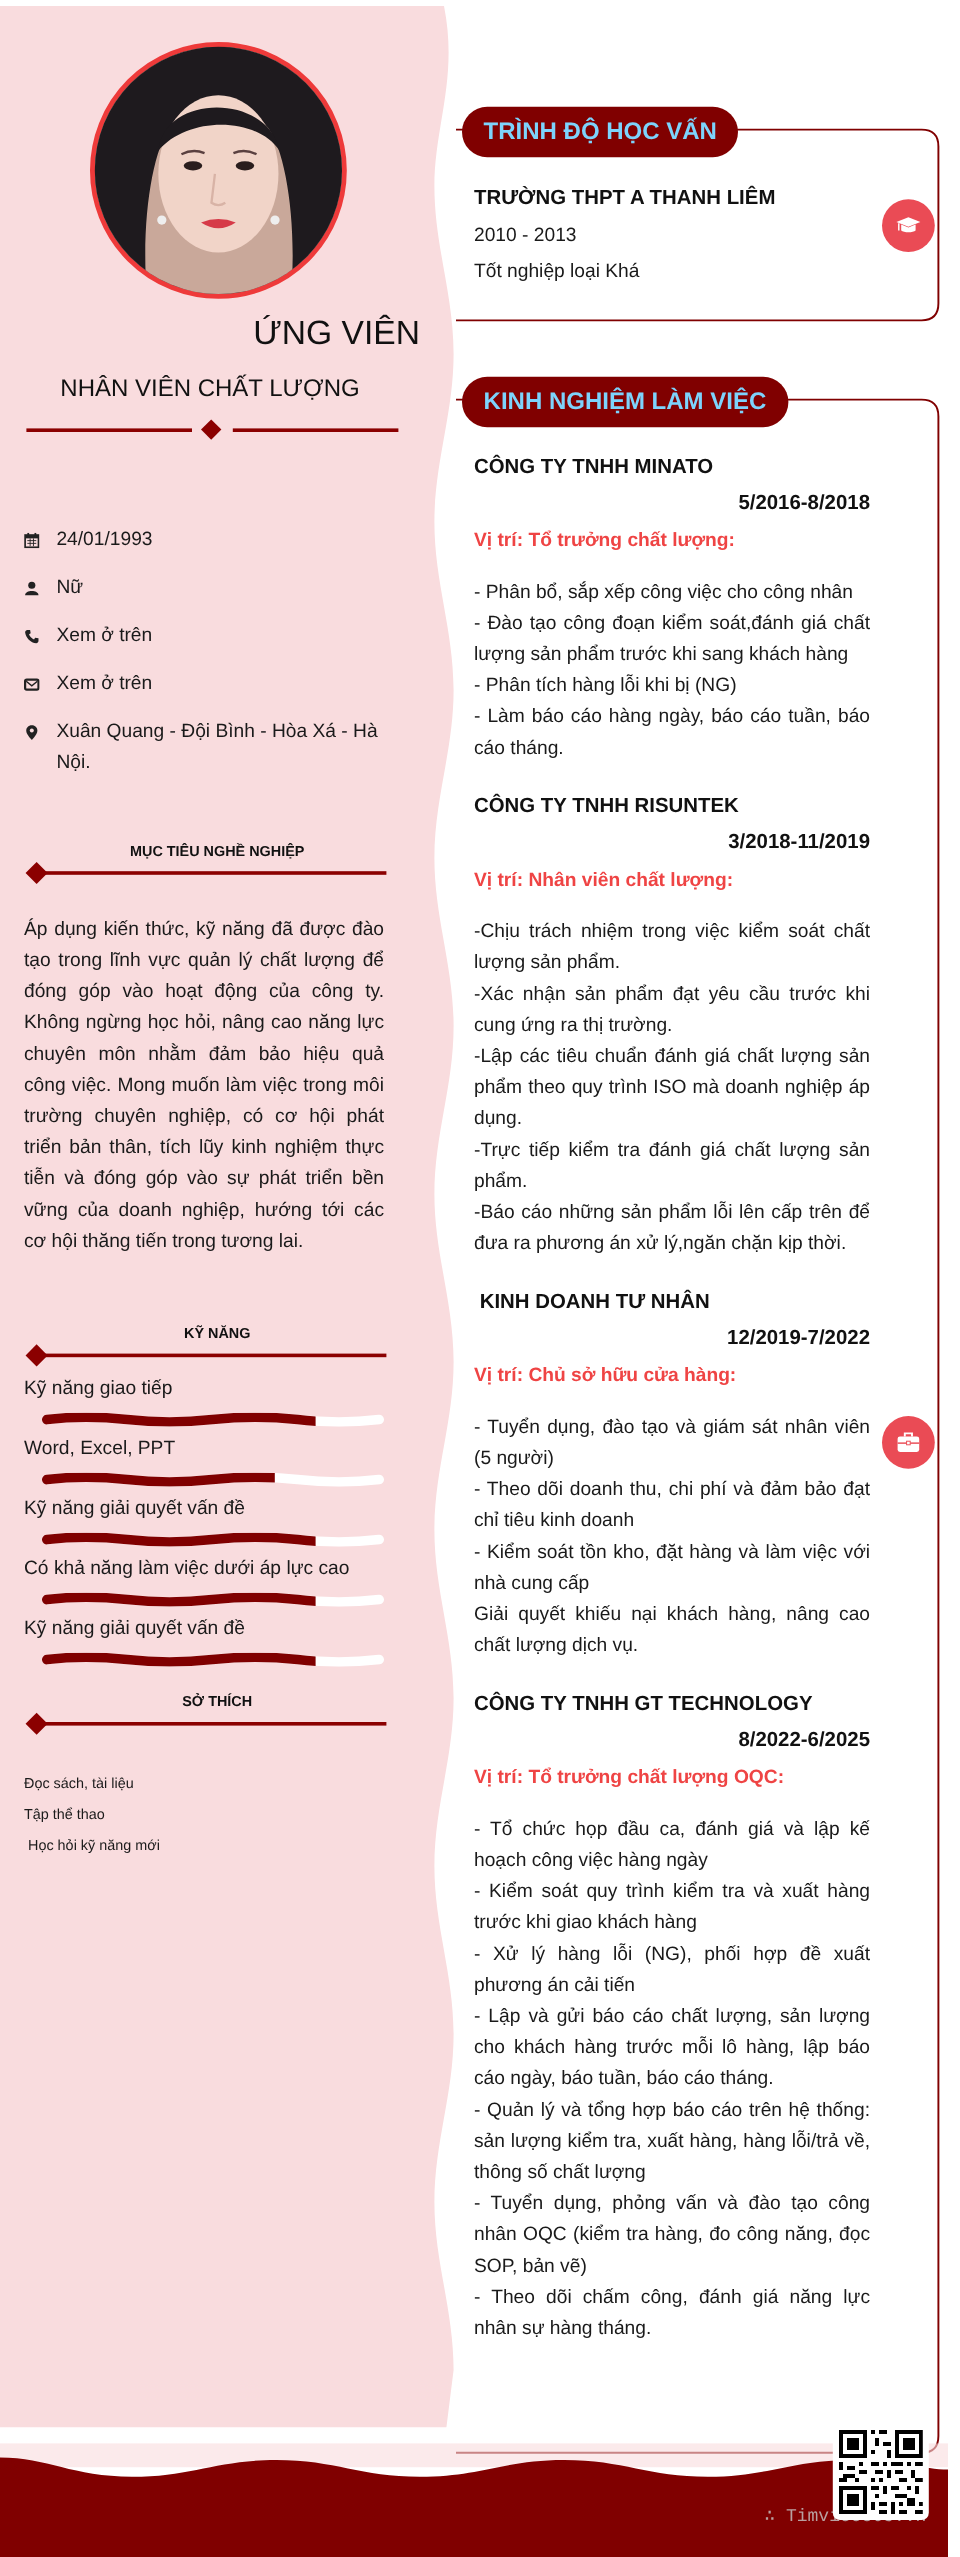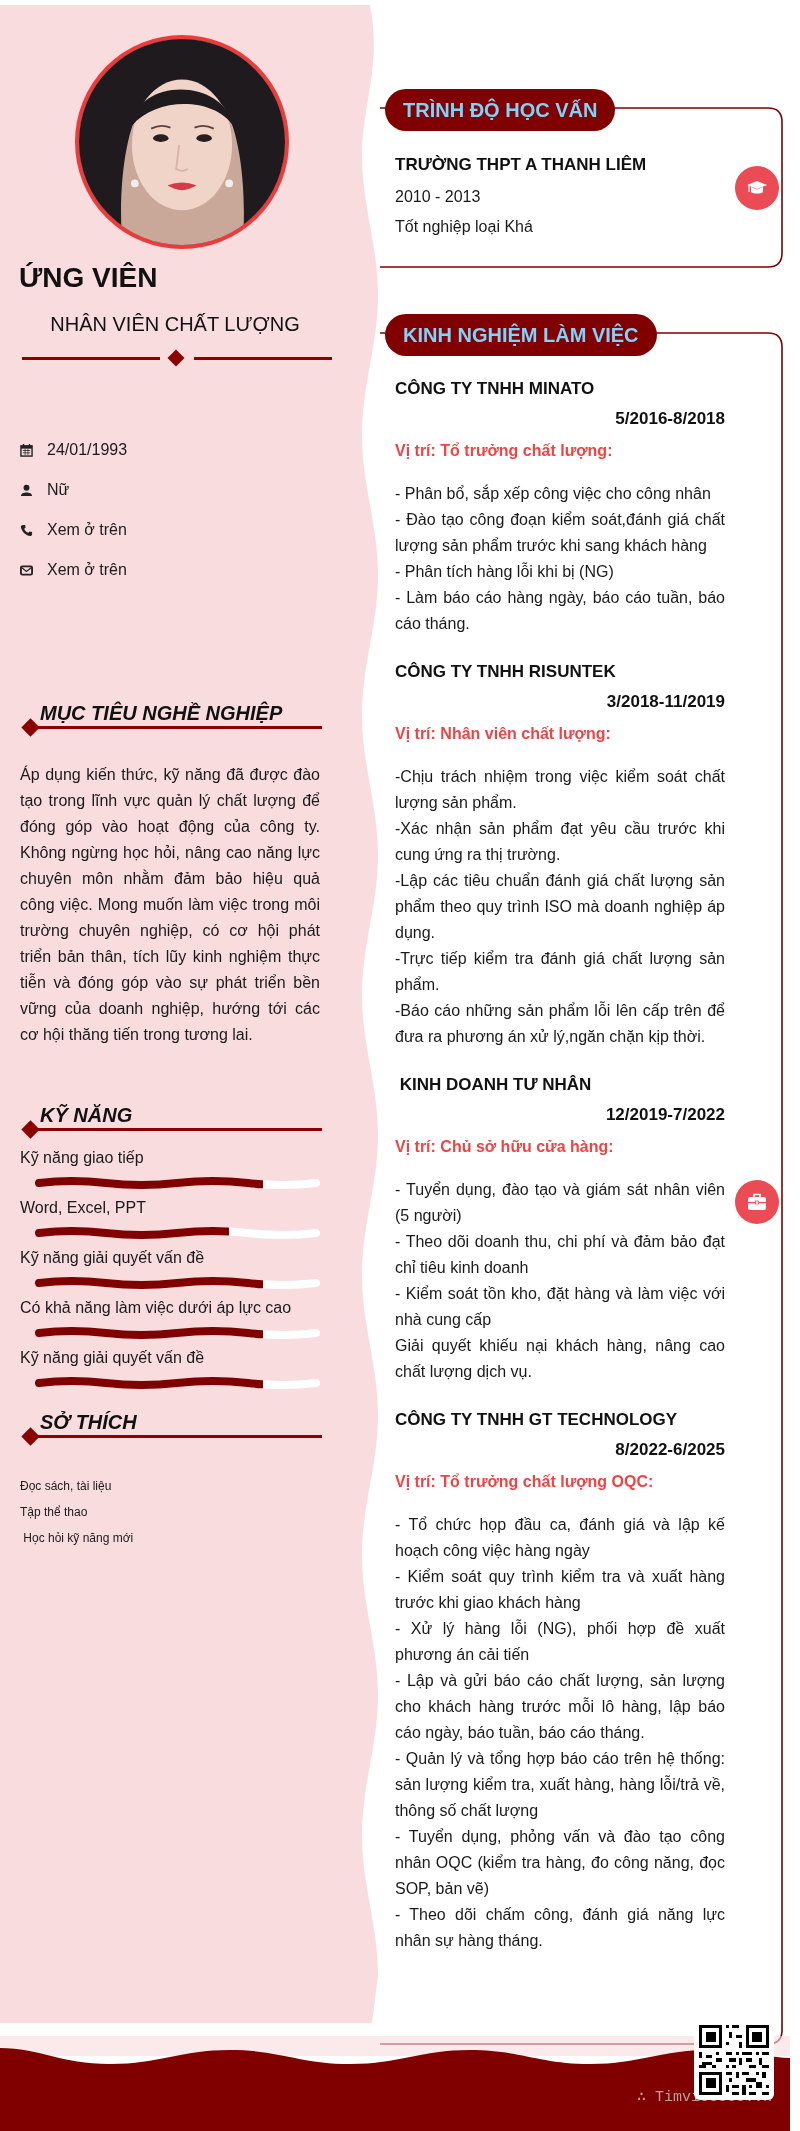--- a/index.html
+++ b/index.html
@@ -8,33 +8,33 @@
 
   .page { position: absolute; left: 0; top: 0; width: 790px; height: 2131px; background: #fff; }
 
   
   .sidebar-bg { position: absolute; left: 0; top: 5px; width: 380px; height: 2018px; }
   .sidebar { position: absolute; left: 0; top: 0; width: 360px; }
 
   .avatar-wrap { position: absolute; left: 75px; top: 35px; width: 214px; height: 214px; border-radius: 50%; border: 4px solid #ee3a3a; overflow: hidden; background: #3a2a2a; }
   .avatar-wrap svg { width: 100%; height: 100%; display: block; }
 
-  .name { position: absolute; left: 0; width: 350px; top: 262px; text-align: left; font-weight: bold; font-size: 28px; color: #111; padding-left: 19px; }
+  .name { position: absolute; left: 0; width: 350px; top: 262px; text-align: right; font-weight: normal; font-size: 28px; color: #111; padding-left: 19px; }
   .job-title { position: absolute; left: 0; width: 350px; top: 313px; text-align: center; font-size: 20px; color: #111; }
   .name-divider { position: absolute; left: 22px; top: 352px; width: 310px; height: 12px; }
   .name-divider .l { position: absolute; top: 5px; height: 3px; background: #8b0000; }
   .name-divider .d { position: absolute; left: 148px; top: 0px; width: 12px; height: 12px; background: #8b0000; transform: rotate(45deg); }
 
   .contact-list { position: absolute; left: 20px; top: 437px; width: 310px; }
   .contact-item { display: flex; align-items: flex-start; font-size: 16px; line-height: 26px; margin-bottom: 14px; color: #1a1a1a; }
   .contact-item .ic { width: 27px; flex: none; display: flex; align-items: center; height: 26px; }
   .contact-item .ic svg { width: 13px; height: 13px; }
 
   .sec-head { position: absolute; left: 22px; width: 300px; height: 30px; }
-  .sec-head .t { position: absolute; left: 0; right: 0; top: 0; font-weight: bold; font-size: 20px; color: #111; padding-left: 18px; font-style: italic; }
+  .sec-head .t { position: absolute; left: 0; right: 0; top: 0; text-align: center; font-weight: bold; font-size: 12px; color: #111; padding-left: 18px; }
   .sec-head .line { position: absolute; left: 10px; right: 0; top: 24px; height: 3px; background: #8b0000; }
   .sec-head .d { position: absolute; left: 2px; top: 19px; width: 13px; height: 13px; background: #8b0000; transform: rotate(45deg); }
 
   .objective { position: absolute; left: 20px; top: 762px; width: 300px; font-size: 16px; line-height: 26px; text-align: justify; color: #1a1a1a; }
 
   .skills { position: absolute; left: 20px; top: 1147px; width: 300px; }
   .skill { height: 50px; position: relative; }
   .skill .lbl { font-size: 16px; line-height: 22px; color: #1a1a1a; }
   .skill .bar { position: absolute; left: 15px; top: 30px; width: 285px; height: 12px; }
   .skill .bar svg { width: 285px; height: 12px; display: block; }
@@ -133,20 +133,29 @@
       </div>
       <div class="contact-item">
         <span class="ic">
           <svg viewBox="0 0 14 14">
               <rect x="1" y="2.5" width="12" height="9" rx="1.5" fill="none" stroke="#222" stroke-width="2"></rect>
               <path d="M2,4 L7,8 L12,4" stroke="#222" stroke-width="1.3" fill="none"></path>
             </svg>
         </span>
         <span>Xem ở trên</span>
       </div>
+      <div class="contact-item">
+        <span class="ic">
+          <svg viewBox="0 0 14 14">
+              <path d="M7,0.5 C3.8,0.5 2,2.8 2,5.3 C2,8.5 7,13.5 7,13.5 C7,13.5 12,8.5 12,5.3 C12,2.8 10.2,0.5 7,0.5 Z" fill="#222"></path>
+              <circle cx="7" cy="5.2" r="1.8" fill="#f9dcde"></circle>
+            </svg>
+        </span>
+        <span>Xuân Quang - Đội Bình - Hòa Xá - Hà Nội.</span>
+      </div>
     </div>
 
     <div class="sec-head" style="top:702px;">
       <div class="t">MỤC TIÊU NGHỀ NGHIỆP</div>
       <div class="line"></div>
       <div class="d"></div>
     </div>
     <div class="objective">Áp dụng kiến thức, kỹ năng đã được đào tạo trong lĩnh vực quản lý chất lượng để đóng góp vào hoạt động của công ty. Không ngừng học hỏi, nâng cao năng lực chuyên môn nhằm đảm bảo hiệu quả công việc. Mong muốn làm việc trong môi trường chuyên nghiệp, có cơ hội phát triển bản thân, tích lũy kinh nghiệm thực tiễn và đóng góp vào sự phát triển bền vững của doanh nghiệp, hướng tới các cơ hội thăng tiến trong tương lai.</div>
 
     <div class="sec-head" style="top:1104px;">

